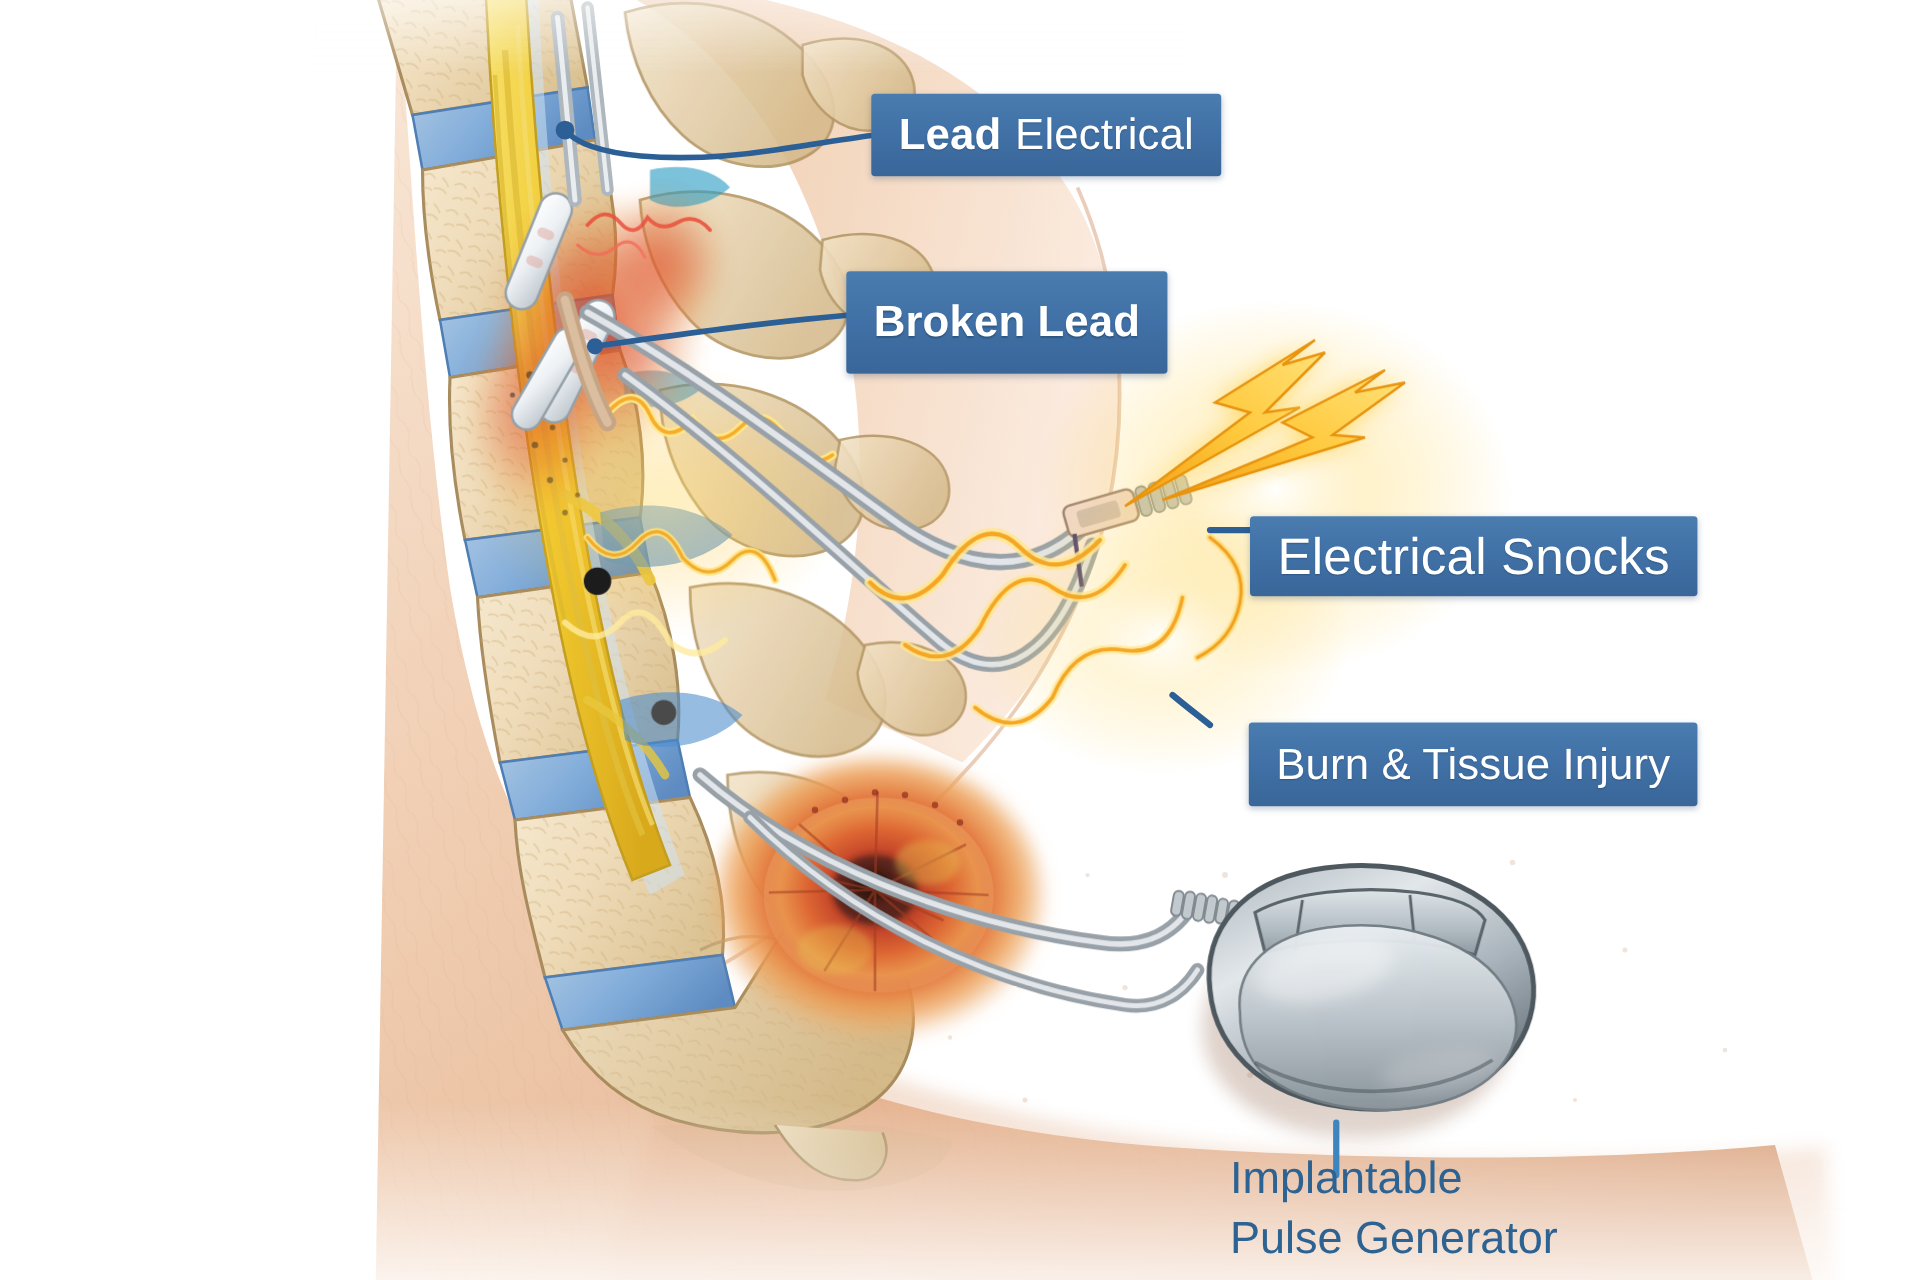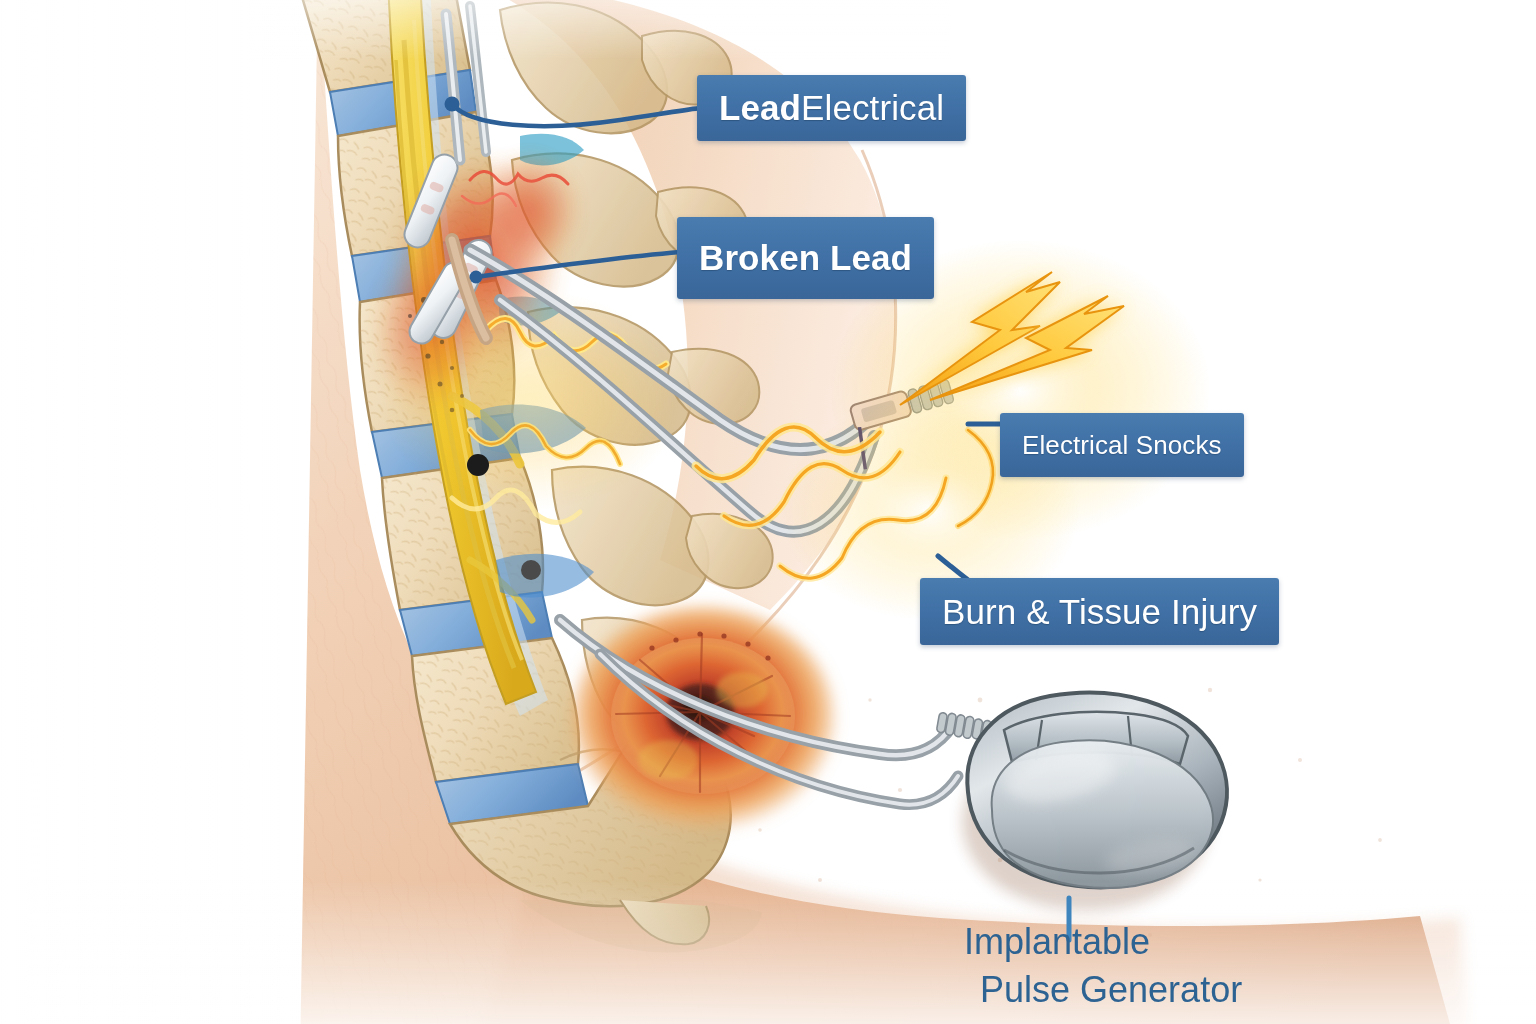--- a/index.html
+++ b/index.html
@@ -32,49 +32,50 @@
     box-sizing: border-box;
     background: linear-gradient(180deg, #4a7cb0 0%, #3f6fa4 55%, #3a6699 100%);
     color: #ffffff;
     border-radius: 3px;
     padding: 0 22px;
     letter-spacing: 0.1px;
     box-shadow: 0 2px 5px rgba(40,70,105,0.28);
     white-space: nowrap;
     font-weight: 400;
     text-shadow: 0 1px 1px rgba(20,45,75,0.35);
+    gap: 11px;
   }
   .callout .kw { font-weight: 700; }
   #callout-lead-migration {
     left: 697px; top: 75px; height: 66px;
     font-size: 35px;
   }
   #callout-broken-lead {
     left: 677px; top: 217px; height: 82px;
     font-size: 35px; font-weight: 700;
   }
   #callout-electrical-shocks {
     left: 1000px; top: 413px; height: 64px;
-    font-size: 26px;
+    font-size: 41px;
   }
   #callout-burn-tissue {
-    left: 920px; top: 578px; height: 67px;
+    left: 999px; top: 578px; height: 67px;
     font-size: 35px;
   }
   
   #label-ipg {
     position: absolute;
-    left: 964px;
+    left: 984px;
     top: 918px;
     color: #2d6393;
     font-size: 36px;
     line-height: 48px;
     white-space: nowrap;
   }
-  #label-ipg .l2 { display: block; margin-left: 16px; }
+  #label-ipg .l2 { display: block; }
 </style>
 </head>
 <body>
 
 <div id="stage">
 
   <svg id="art" viewBox="0 0 1536 1024" xmlns="http://www.w3.org/2000/svg">
     <defs>
 
       <linearGradient id="gBone" x1="0" y1="0" x2="1" y2="0.6">

